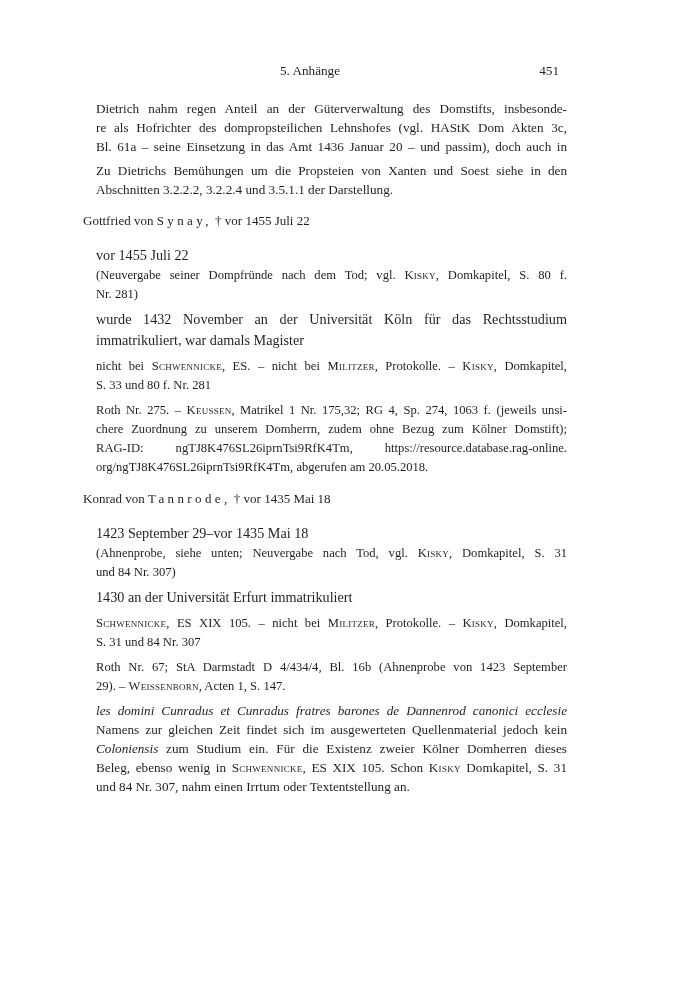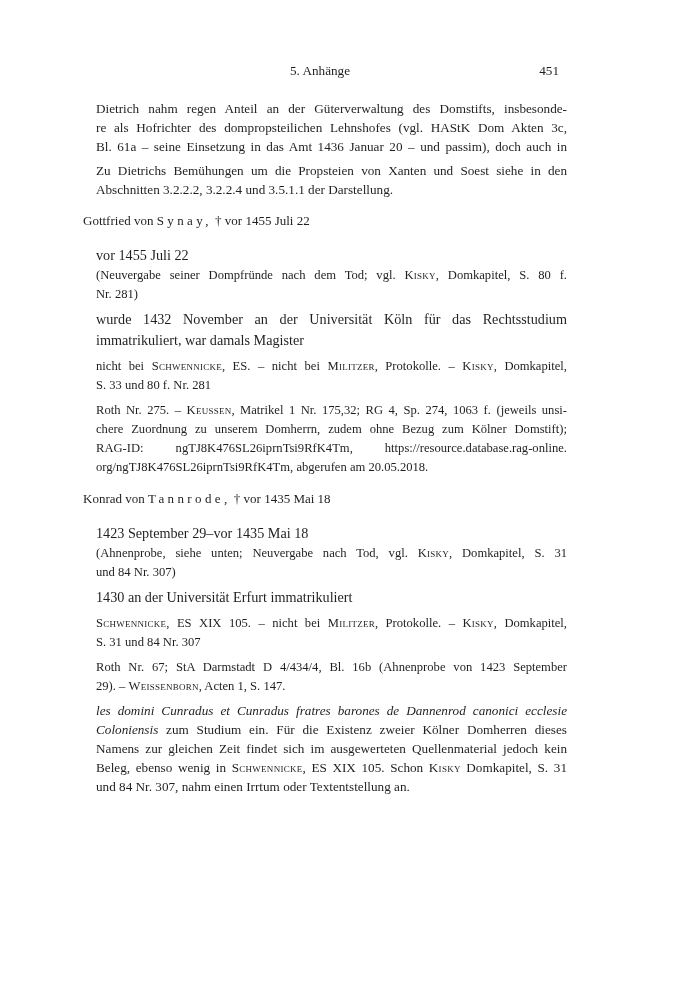--- a/index.html
+++ b/index.html
@@ -21,21 +21,21 @@
     padding-top:63px;
     color:var(--text);
   }
   
   .running-header{
     position:relative;
     height:15px;
     font-size:13.2px;
     line-height:15px;
   }
-  .rh-title{position:absolute;left:237px;transform:translateX(-50%);white-space:nowrap;}
+  .rh-title{position:absolute;left:227px;transform:translateX(-50%);white-space:nowrap;}
   .rh-num{position:absolute;right:8px;top:0;}
   
   .body{margin-top:21px;}
   .blk{padding-left:13px;margin:0;}
   .body > .blk:first-child{margin-top:0;}
   .para{font-size:13.2px;line-height:19px;margin-top:5px;}
   .note{font-size:12.6px;line-height:19px;margin-top:6px;}
   .note.attached{margin-top:0;}
   .sub{font-size:14.2px;line-height:21px;margin-top:5px;}
   .heading{font-size:13px;line-height:22px;margin-top:11px;padding-left:0;}
@@ -106,20 +106,20 @@
         <div class="blk note">
           <div class="line jfull"><span class="rs-sc">Schwennicke</span><span>, ES XIX 105. – nicht bei </span><span class="rs-sc">Militzer</span><span>, Protokolle. – </span><span class="rs-sc">Kisky</span><span>, Domkapitel,</span></div>
           <div class="line"><span>S. 31 und 84 Nr. 307</span></div>
         </div>
         <div class="blk note">
           <div class="line jfull"><span>Roth Nr. 67; StA Darmstadt D 4/434/4, Bl. 16b (Ahnenprobe von 1423 September</span></div>
           <div class="line"><span>29). – </span><span class="rs-sc">Weissenborn</span><span>, Acten 1, S. 147.</span></div>
         </div>
         <div class="blk para">
           <div class="line jfull"><span class="rs-it">les domini Cunradus et Cunradus fratres barones de Dannenrod canonici ecclesie</span></div>
+          <div class="line jfull"><span>Namens zur gleichen Zeit findet sich im ausgewerteten Quellenmaterial jedoch kein</span></div>
           <div class="line jfull"><span class="rs-it">Coloniensis</span><span> zum Studium ein. Für die Existenz zweier Kölner Domherren dieses</span></div>
-          <div class="line jfull"><span>Namens zur gleichen Zeit findet sich im ausgewerteten Quellenmaterial jedoch kein</span></div>
           <div class="line jfull"><span>Beleg, ebenso wenig in </span><span class="rs-sc">Schwennicke</span><span>, ES XIX 105. Schon </span><span class="rs-sc">Kisky</span><span> Domkapitel, S. 31</span></div>
           <div class="line"><span>und 84 Nr. 307, nahm einen Irrtum oder Textentstellung an.</span></div>
         </div>
       </div>
   </div>
 </div>
 
 </body></html>

